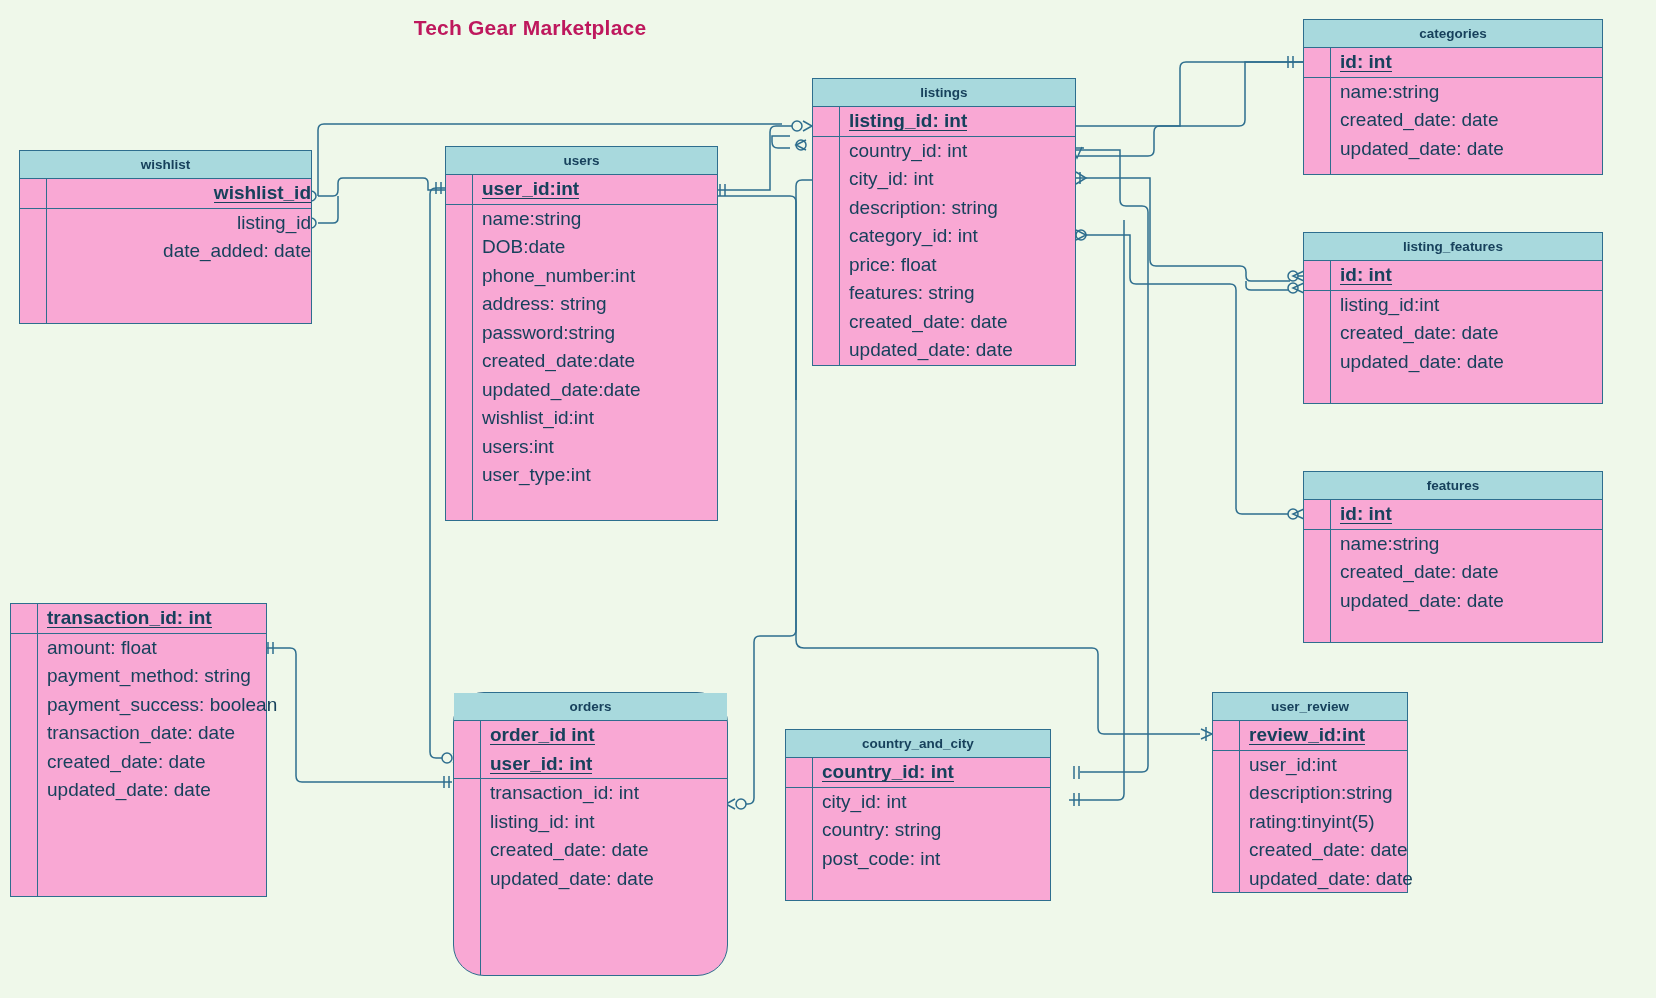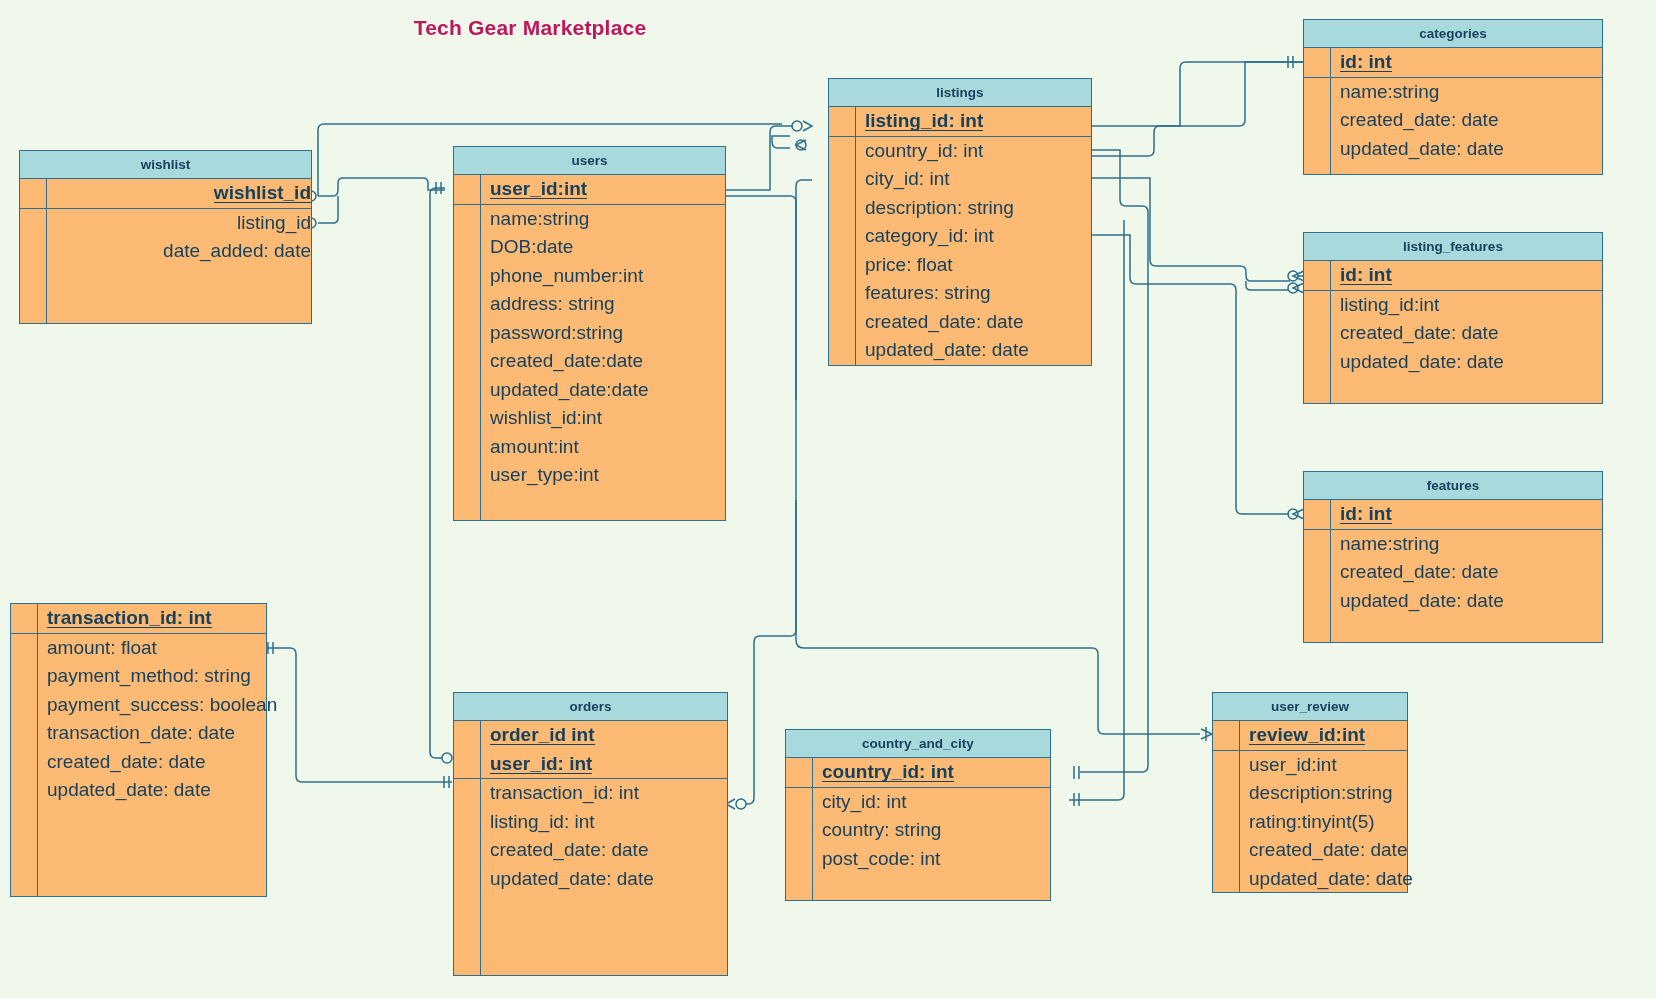--- a/index.html
+++ b/index.html
@@ -14,21 +14,21 @@
     position:absolute;
     left:0;top:16px;width:1060px;
     text-align:center;
     font-size:21px;font-weight:bold;color:#be185d;
     letter-spacing:.2px;
   }
   .entity{
     position:absolute;
     box-sizing:border-box;
     border:1.5px solid #2e6e8e;
-    background:#fdba74;
+    background:#f9a8d4;
   }
   .entity-header{
     background:#a8d9dd;
     border-bottom:1.5px solid #2e6e8e;
     text-align:center;
     font-size:13.5px;font-weight:bold;color:#17415c;
     height:28px;line-height:28px;
     box-sizing:border-box;
   }
   .entity-body{position:relative;}
@@ -168,43 +168,43 @@
       <div class="pk-block">
             <div class="field pk"><span>wishlist_id</span></div>
           </div>
       <div class="attr-block">
             <div class="field">listing_id</div>
             <div class="field">date_added: date</div>
           </div>
     </div>
   </div>
 
-  <div class="entity" style="left: 445px; top: 146px; width: 273px; margin-left: 8px;">
+  <div class="entity" style="left: 445px; top: 146px; width: 273px;">
     <div class="entity-header">users</div>
     <div class="entity-body" style="height: 345px;">
       <div class="gutter"></div>
       <div class="pk-block">
             <div class="field pk"><span>user_id:int</span></div>
           </div>
       <div class="attr-block">
             <div class="field">name:string</div>
             <div class="field">DOB:date</div>
             <div class="field">phone_number:int</div>
             <div class="field">address: string</div>
             <div class="field">password:string</div>
             <div class="field">created_date:date</div>
             <div class="field">updated_date:date</div>
             <div class="field">wishlist_id:int</div>
-            <div class="field">amount:int</div>
+            <div class="field">users:int</div>
             <div class="field">user_type:int</div>
           </div>
     </div>
   </div>
 
-  <div class="entity" style="left: 812px; top: 78px; width: 264px; margin-left: 16px;">
+  <div class="entity" style="left: 812px; top: 78px; width: 264px;">
     <div class="entity-header">listings</div>
     <div class="entity-body" style="height: 258px;">
       <div class="gutter"></div>
       <div class="pk-block">
             <div class="field pk"><span>listing_id: int</span></div>
           </div>
       <div class="attr-block">
             <div class="field">country_id: int</div>
             <div class="field">city_id: int</div>
             <div class="field">description: string</div>
@@ -272,21 +272,21 @@
             <div class="field">amount: float</div>
             <div class="field">payment_method: string</div>
             <div class="field">payment_success: boolean</div>
             <div class="field">transaction_date: date</div>
             <div class="field">created_date: date</div>
             <div class="field">updated_date: date</div>
           </div>
     </div>
   </div>
 
-  <div class="entity" style="left: 453px; top: 692px; width: 275px;">
+  <div class="entity" style="left: 453px; top: 692px; width: 275px; border-radius: 31px;">
     <div class="entity-header">orders</div>
     <div class="entity-body" style="height: 254px;">
       <div class="gutter"></div>
       <div class="pk-block">
             <div class="field pk"><span>order_id int</span></div>
             <div class="field pk"><span>user_id: int</span></div>
           </div>
       <div class="attr-block">
             <div class="field">transaction_id: int</div>
             <div class="field">listing_id: int</div>

